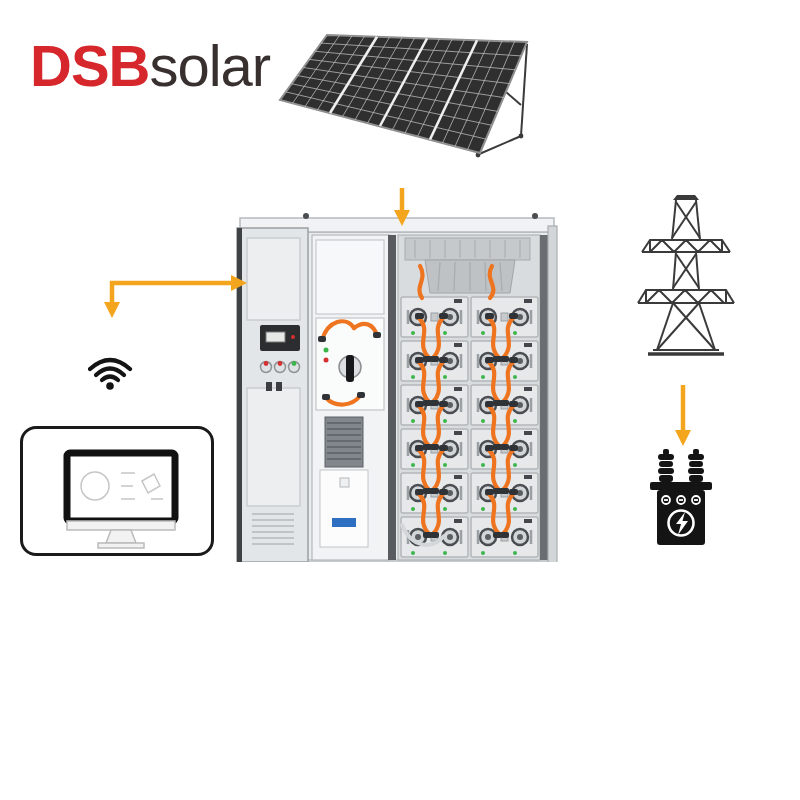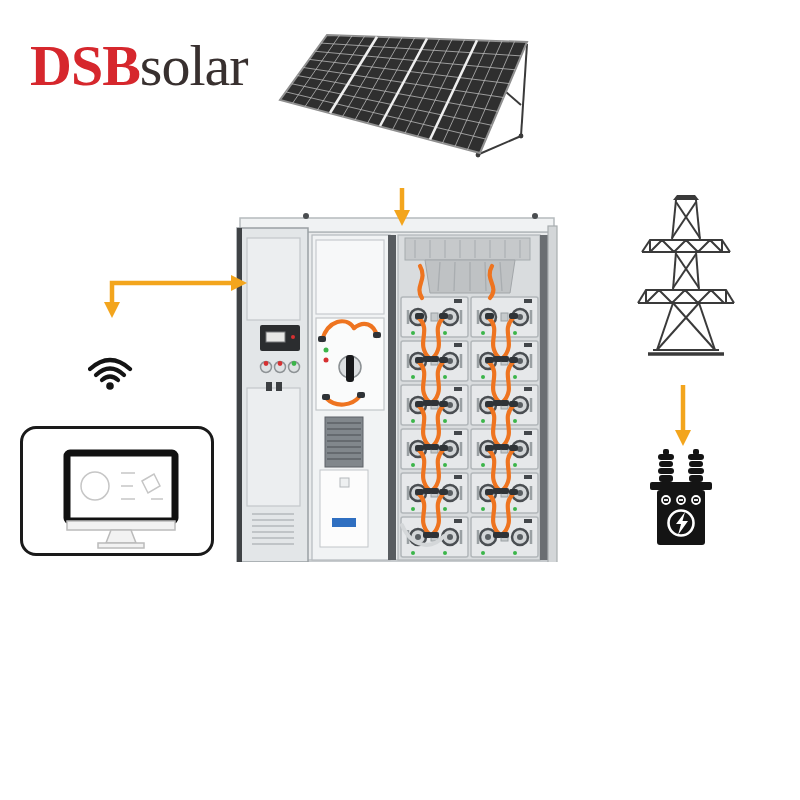--- a/index.html
+++ b/index.html
@@ -1,16 +1,16 @@
 <!DOCTYPE html>
 <html style="--background: #ffffff; --logo-red: #d6272d; --logo-dark: #38302f; --arrow: #f3a51d; --cable: #ee7420; --ink: #141414; --line: #3a3a3a; --faint: #c6c6c6; --green: #3cb54a; --red-dot: #d63031; --label-blue: #2f6fc1;"><head>
 <meta charset="utf-8">
 <style>
   html,body{margin:0;padding:0;background:#fff;}
-  #canvas{position:relative;width:800px;height:562px;background:var(--background,#ffffff);overflow:hidden;font-family:Liberation Serif, serif;}
+  #canvas{position:relative;width:800px;height:562px;background:var(--background,#ffffff);overflow:hidden;font-family:Liberation Sans, sans-serif;}
   .abs{position:absolute;}
   
   #logo{left:30px;top:34px;font-size:58px;line-height:1.1;letter-spacing:-1px;white-space:nowrap;}
   #logo .dsb{color:var(--logo-red,#d6272d);font-weight:800;}
   #logo .sol{color:var(--logo-dark,#38302f);font-weight:400;}
   
   .arw{stroke:var(--arrow,#f3a51d);stroke-width:4.5;fill:none;}
   .arwh{fill:var(--arrow,#f3a51d);}
   .cbl{stroke:var(--cable,#ee7420);stroke-width:4.2;fill:none;stroke-linecap:round;}
   .inks{stroke:var(--ink,#141414);fill:none;stroke-linecap:round;stroke-linejoin:round;}

